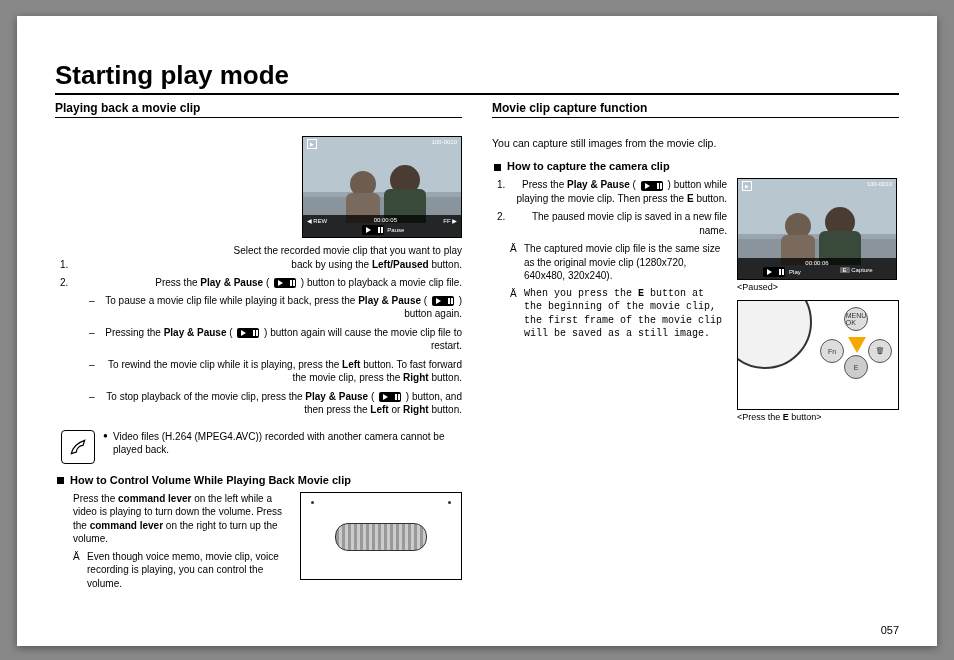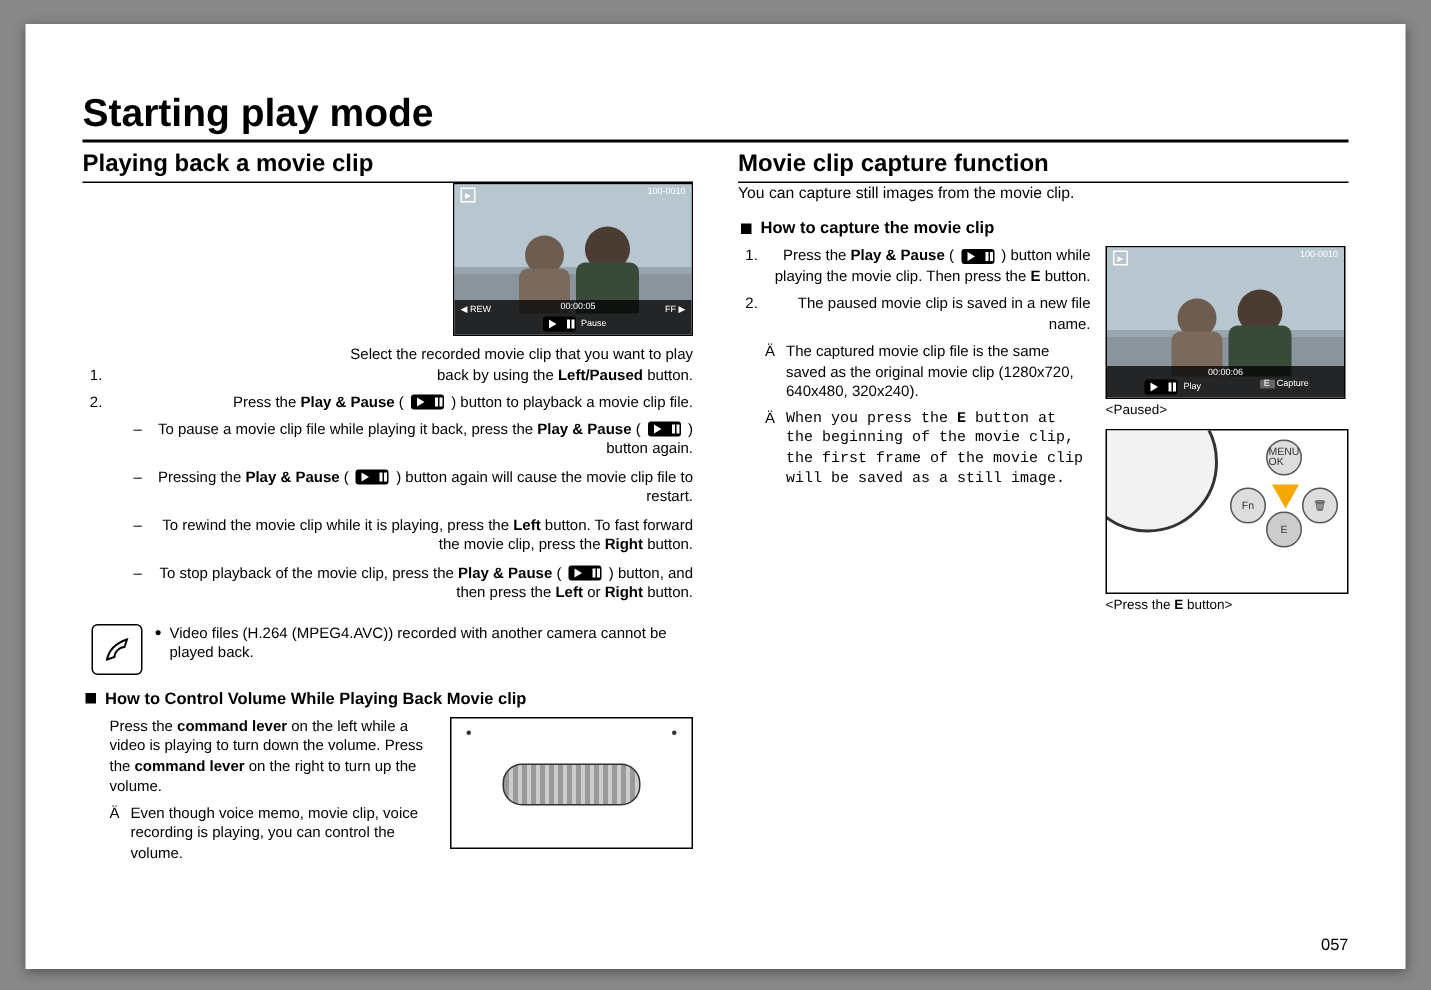--- a/index.html
+++ b/index.html
@@ -31,25 +31,25 @@
   }
   .columns{
     display:flex;
     gap:30px;
   }
   .col{
     flex:1;
     min-width:0;
   }
   .section-title{
-    font-size:16px;
+    font-size:12px;
     font-weight:bold;
     border-bottom:1px solid #000;
     padding-bottom:2px;
-    margin-bottom:0;
+    margin-bottom:18px;
   }
   .sub-heading{
     font-size:11px;
     font-weight:bold;
     margin:10px 0 6px 2px;
   }
   .sub-heading .sq{
     display:inline-block;
     width:7px;height:7px;background:#000;margin-right:6px;vertical-align:middle;
   }
@@ -301,21 +301,21 @@
       </div>
       <div class="star-item">Even though voice memo, movie clip, voice recording is playing, you can  control the volume.</div>
       <div class="clear"></div>
     </div>
 
     <div class="col">
       <div class="section-title">Movie clip capture function</div>
       <div class="intro">You can capture still images from the movie clip.</div>
 
       <div class="sub-heading">
-        <span class="sq"></span><span>How to capture the movie clip</span>
+        <span class="sq"></span><span>How to capture the camera clip</span>
       </div>
 
       <div class="float-right" style="width:162px;">
         <div class="figure">
           <div class="fig-screen">
             <div class="fig-topbar">
               <span class="tri">▶</span>
               <span>100-0010</span>
             </div>
             <div class="fig-people">
@@ -354,21 +354,21 @@
 
       <ol class="steps" style="max-width:230px;">
         <li>
           <span>Press the </span><b>Play &amp; Pause</b>
           ( <span class="pp-icon"></span> )
           <span> button while playing the movie clip. Then press the </span><b>E</b><span> button.</span>
         </li>
         <li>The paused movie clip is saved in a new file name.</li>
       </ol>
 
-      <div class="star-item" style="max-width:230px;">The captured movie clip file is the same saved as the original movie clip (1280x720, 640x480, 320x240).</div>
+      <div class="star-item" style="max-width:230px;">The captured movie clip file is the same size as the original movie clip (1280x720, 640x480, 320x240).</div>
       <div class="star-item" style="max-width:230px;font-family:Liberation Mono, monospace;">
         <span>When you press the </span><b>E</b><span> button at the beginning of the movie clip, the first frame of the movie clip will be saved as a still image.</span>
       </div>
 
       <div class="clear"></div>
     </div>
   </div>
 
   <div class="pageno">057</div>
 </div>

